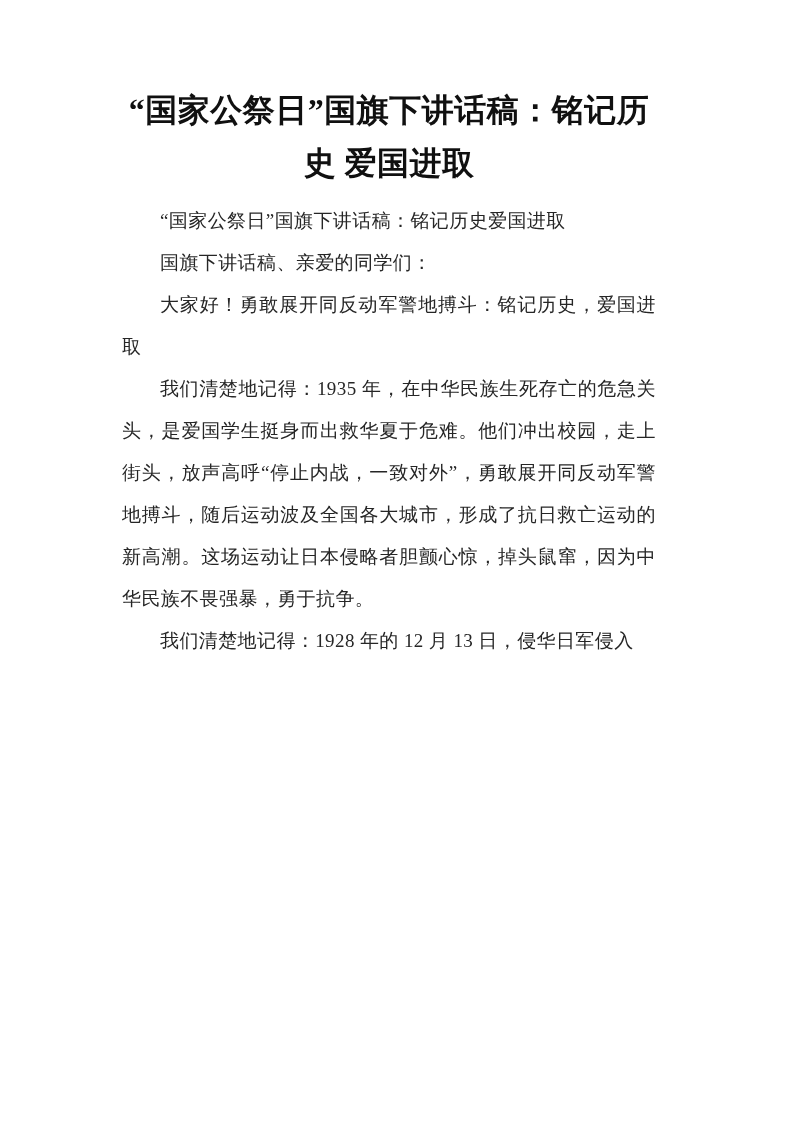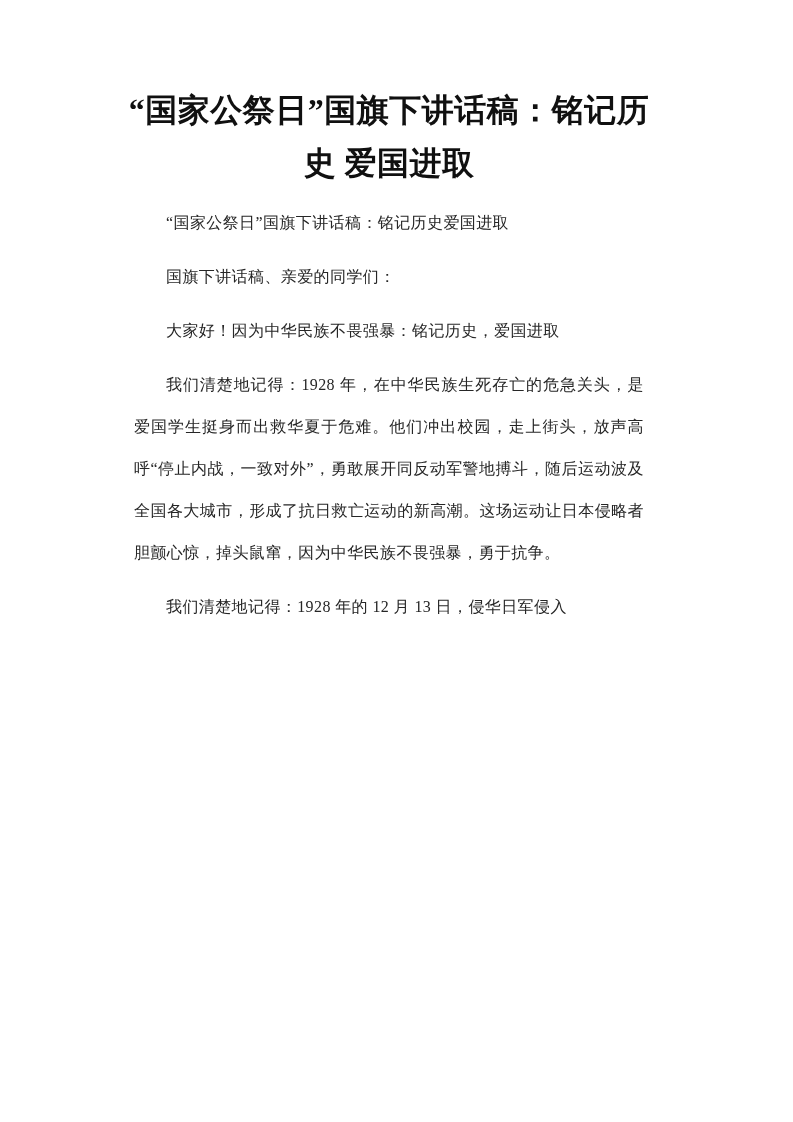--- a/index.html
+++ b/index.html
@@ -24,35 +24,35 @@
   .doc-title {
     margin: 0 0 10px 0;
     font-size: 32px;
     line-height: 53px;
     font-weight: 700;
     text-align: center;
     color: #101010;
     letter-spacing: 0.5px;
   }
   .doc-body p.para {
-    margin: 12px;
-    font-size: 16px;
+    margin: 0;
+    font-size: 19px;
     line-height: 42px;
     letter-spacing: 0.4px;
     text-align: justify;
     text-indent: 2em;
     word-break: break-all;
     color: #262626;
   }
 </style>
 </head>
 <body>
 
 <div class="page">
   <h1 class="doc-title">“国家公祭日”国旗下讲话稿：铭记历史 爱国进取</h1>
   <div class="doc-body">
     <p class="para">“国家公祭日”国旗下讲话稿：铭记历史爱国进取</p>
     <p class="para">国旗下讲话稿、亲爱的同学们：</p>
-    <p class="para">大家好！因为中华民族不畏强暴：铭记历史，爱国进取</p>
-    <p class="para">我们清楚地记得：1928 年，在中华民族生死存亡的危急关头，是爱国学生挺身而出救华夏于危难。他们冲出校园，走上街头，放声高呼“停止内战，一致对外”，勇敢展开同反动军警地搏斗，随后运动波及全国各大城市，形成了抗日救亡运动的新高潮。这场运动让日本侵略者胆颤心惊，掉头鼠窜，因为中华民族不畏强暴，勇于抗争。</p>
+    <p class="para">大家好！勇敢展开同反动军警地搏斗：铭记历史，爱国进取</p>
+    <p class="para">我们清楚地记得：1935 年，在中华民族生死存亡的危急关头，是爱国学生挺身而出救华夏于危难。他们冲出校园，走上街头，放声高呼“停止内战，一致对外”，勇敢展开同反动军警地搏斗，随后运动波及全国各大城市，形成了抗日救亡运动的新高潮。这场运动让日本侵略者胆颤心惊，掉头鼠窜，因为中华民族不畏强暴，勇于抗争。</p>
     <p class="para">我们清楚地记得：1928 年的 12 月 13 日，侵华日军侵入</p>
   </div>
 </div>
 
 </body></html>

